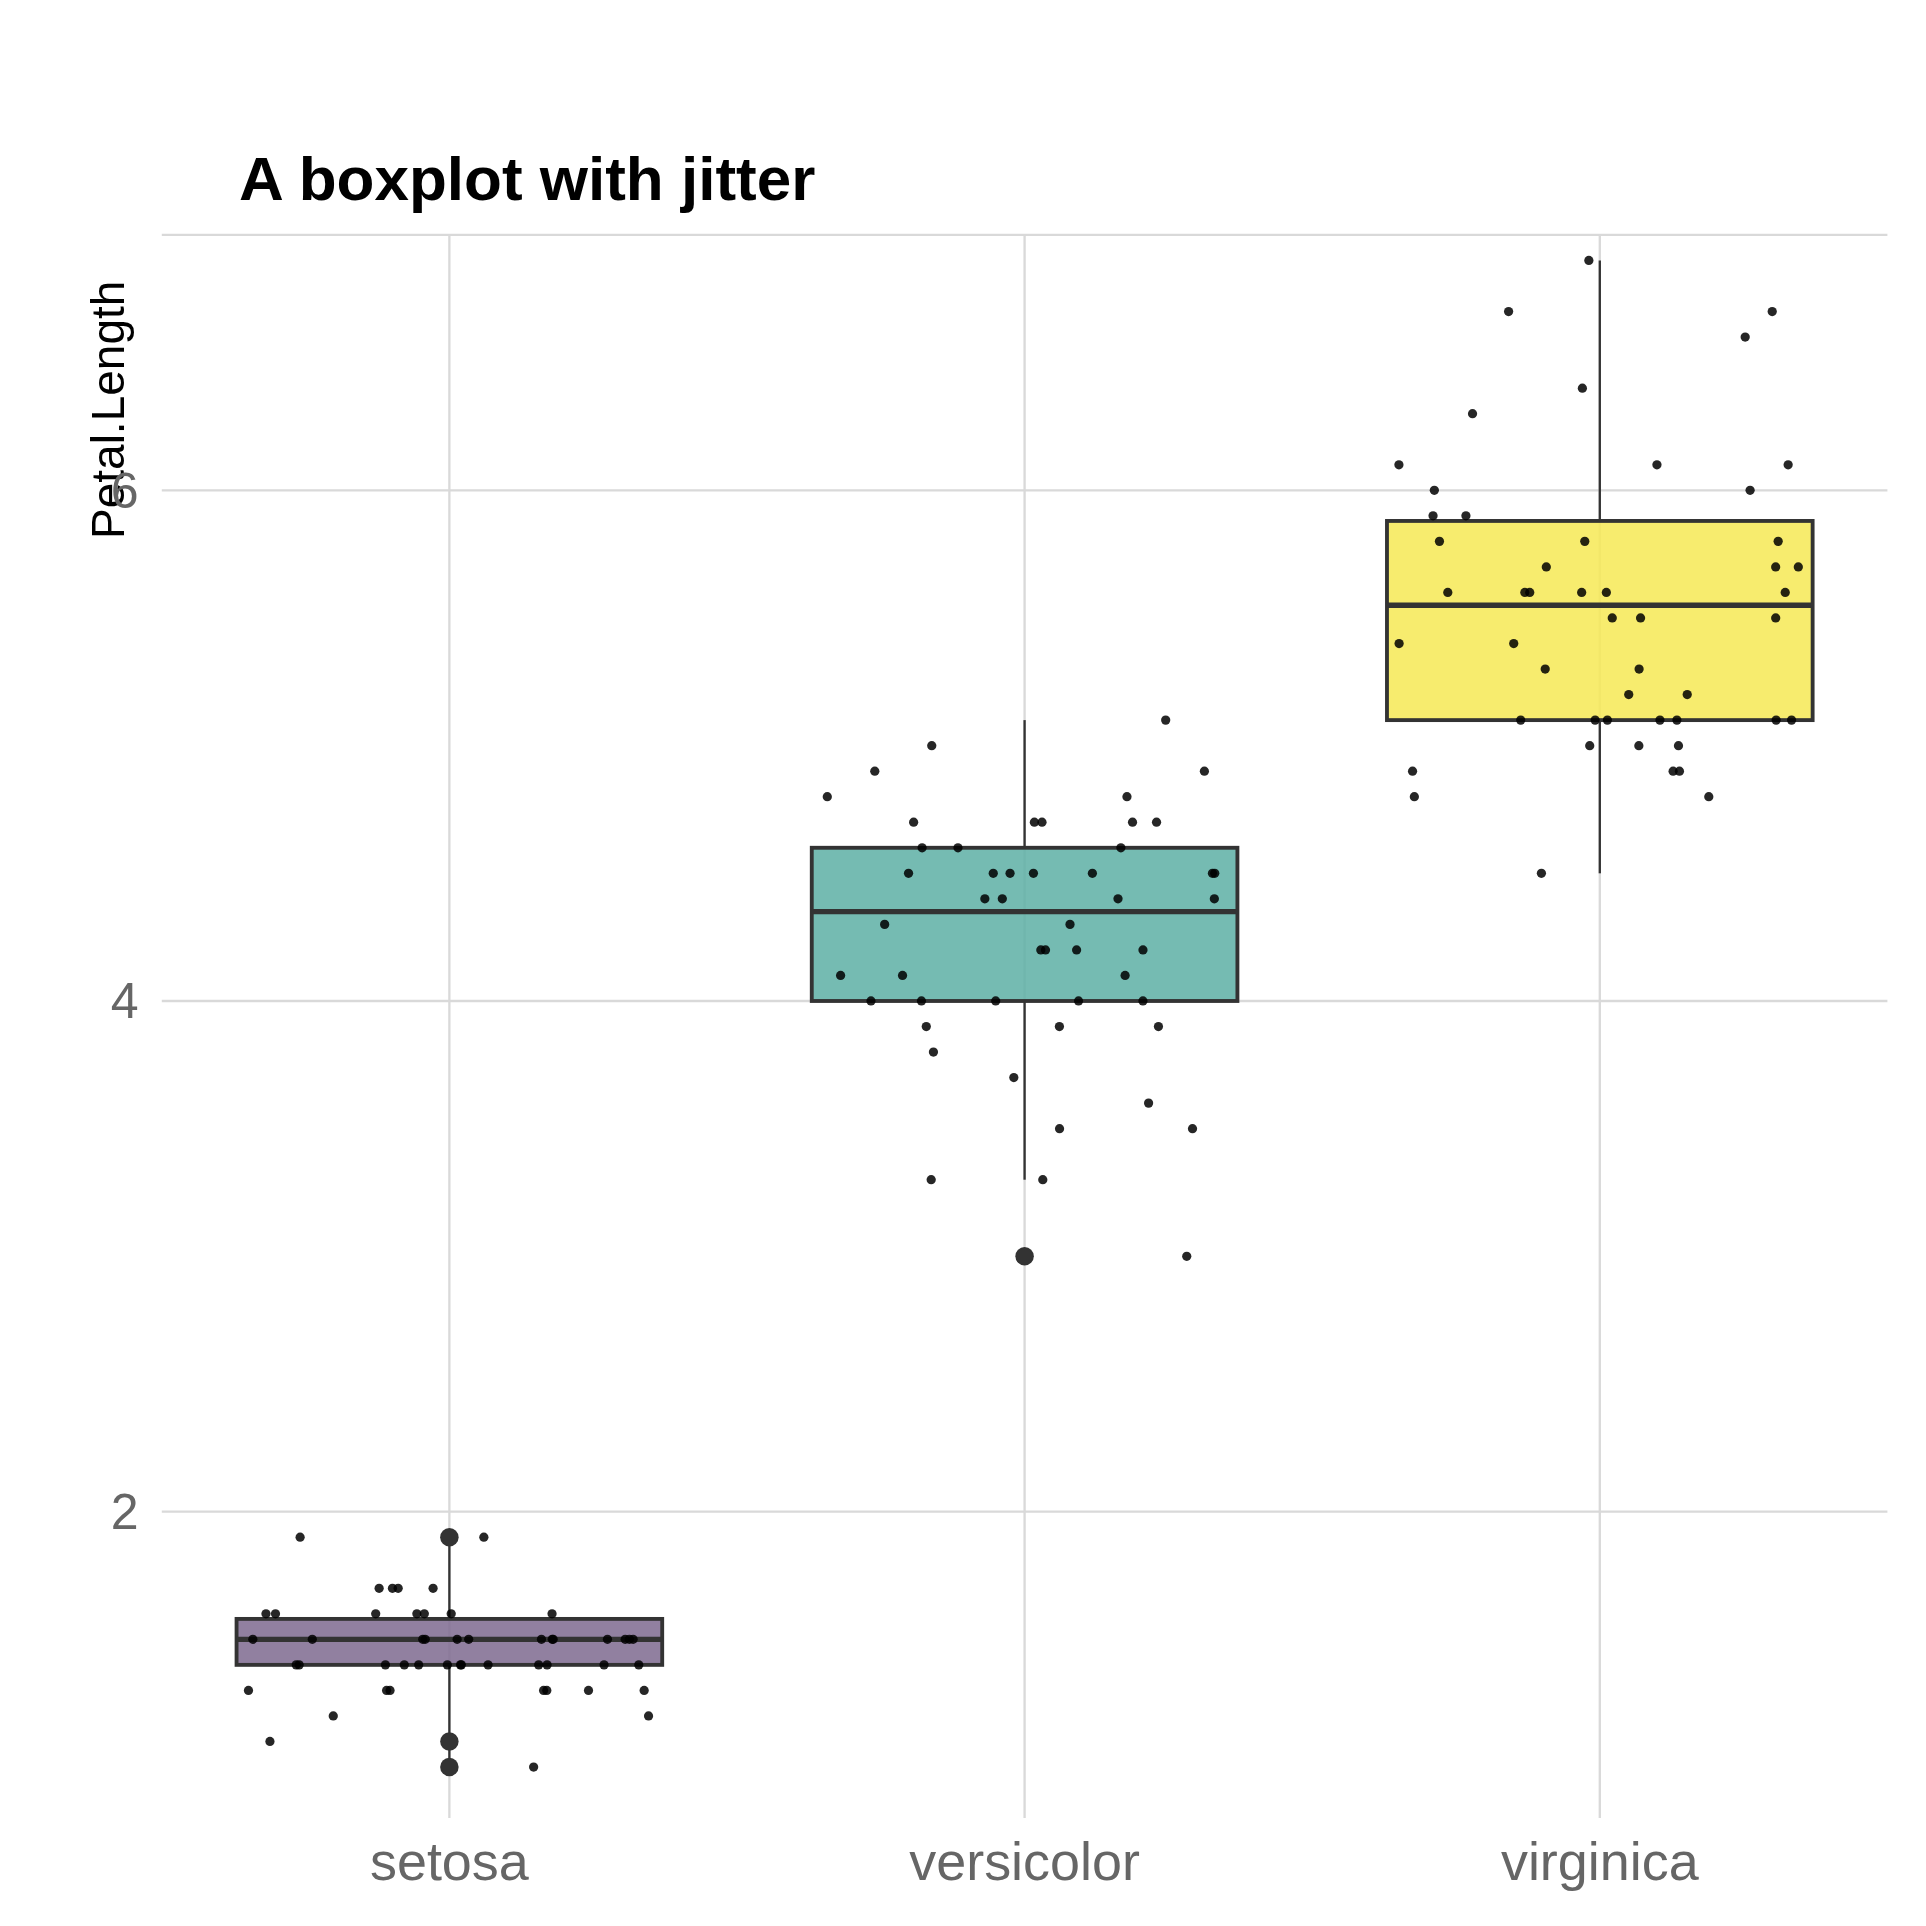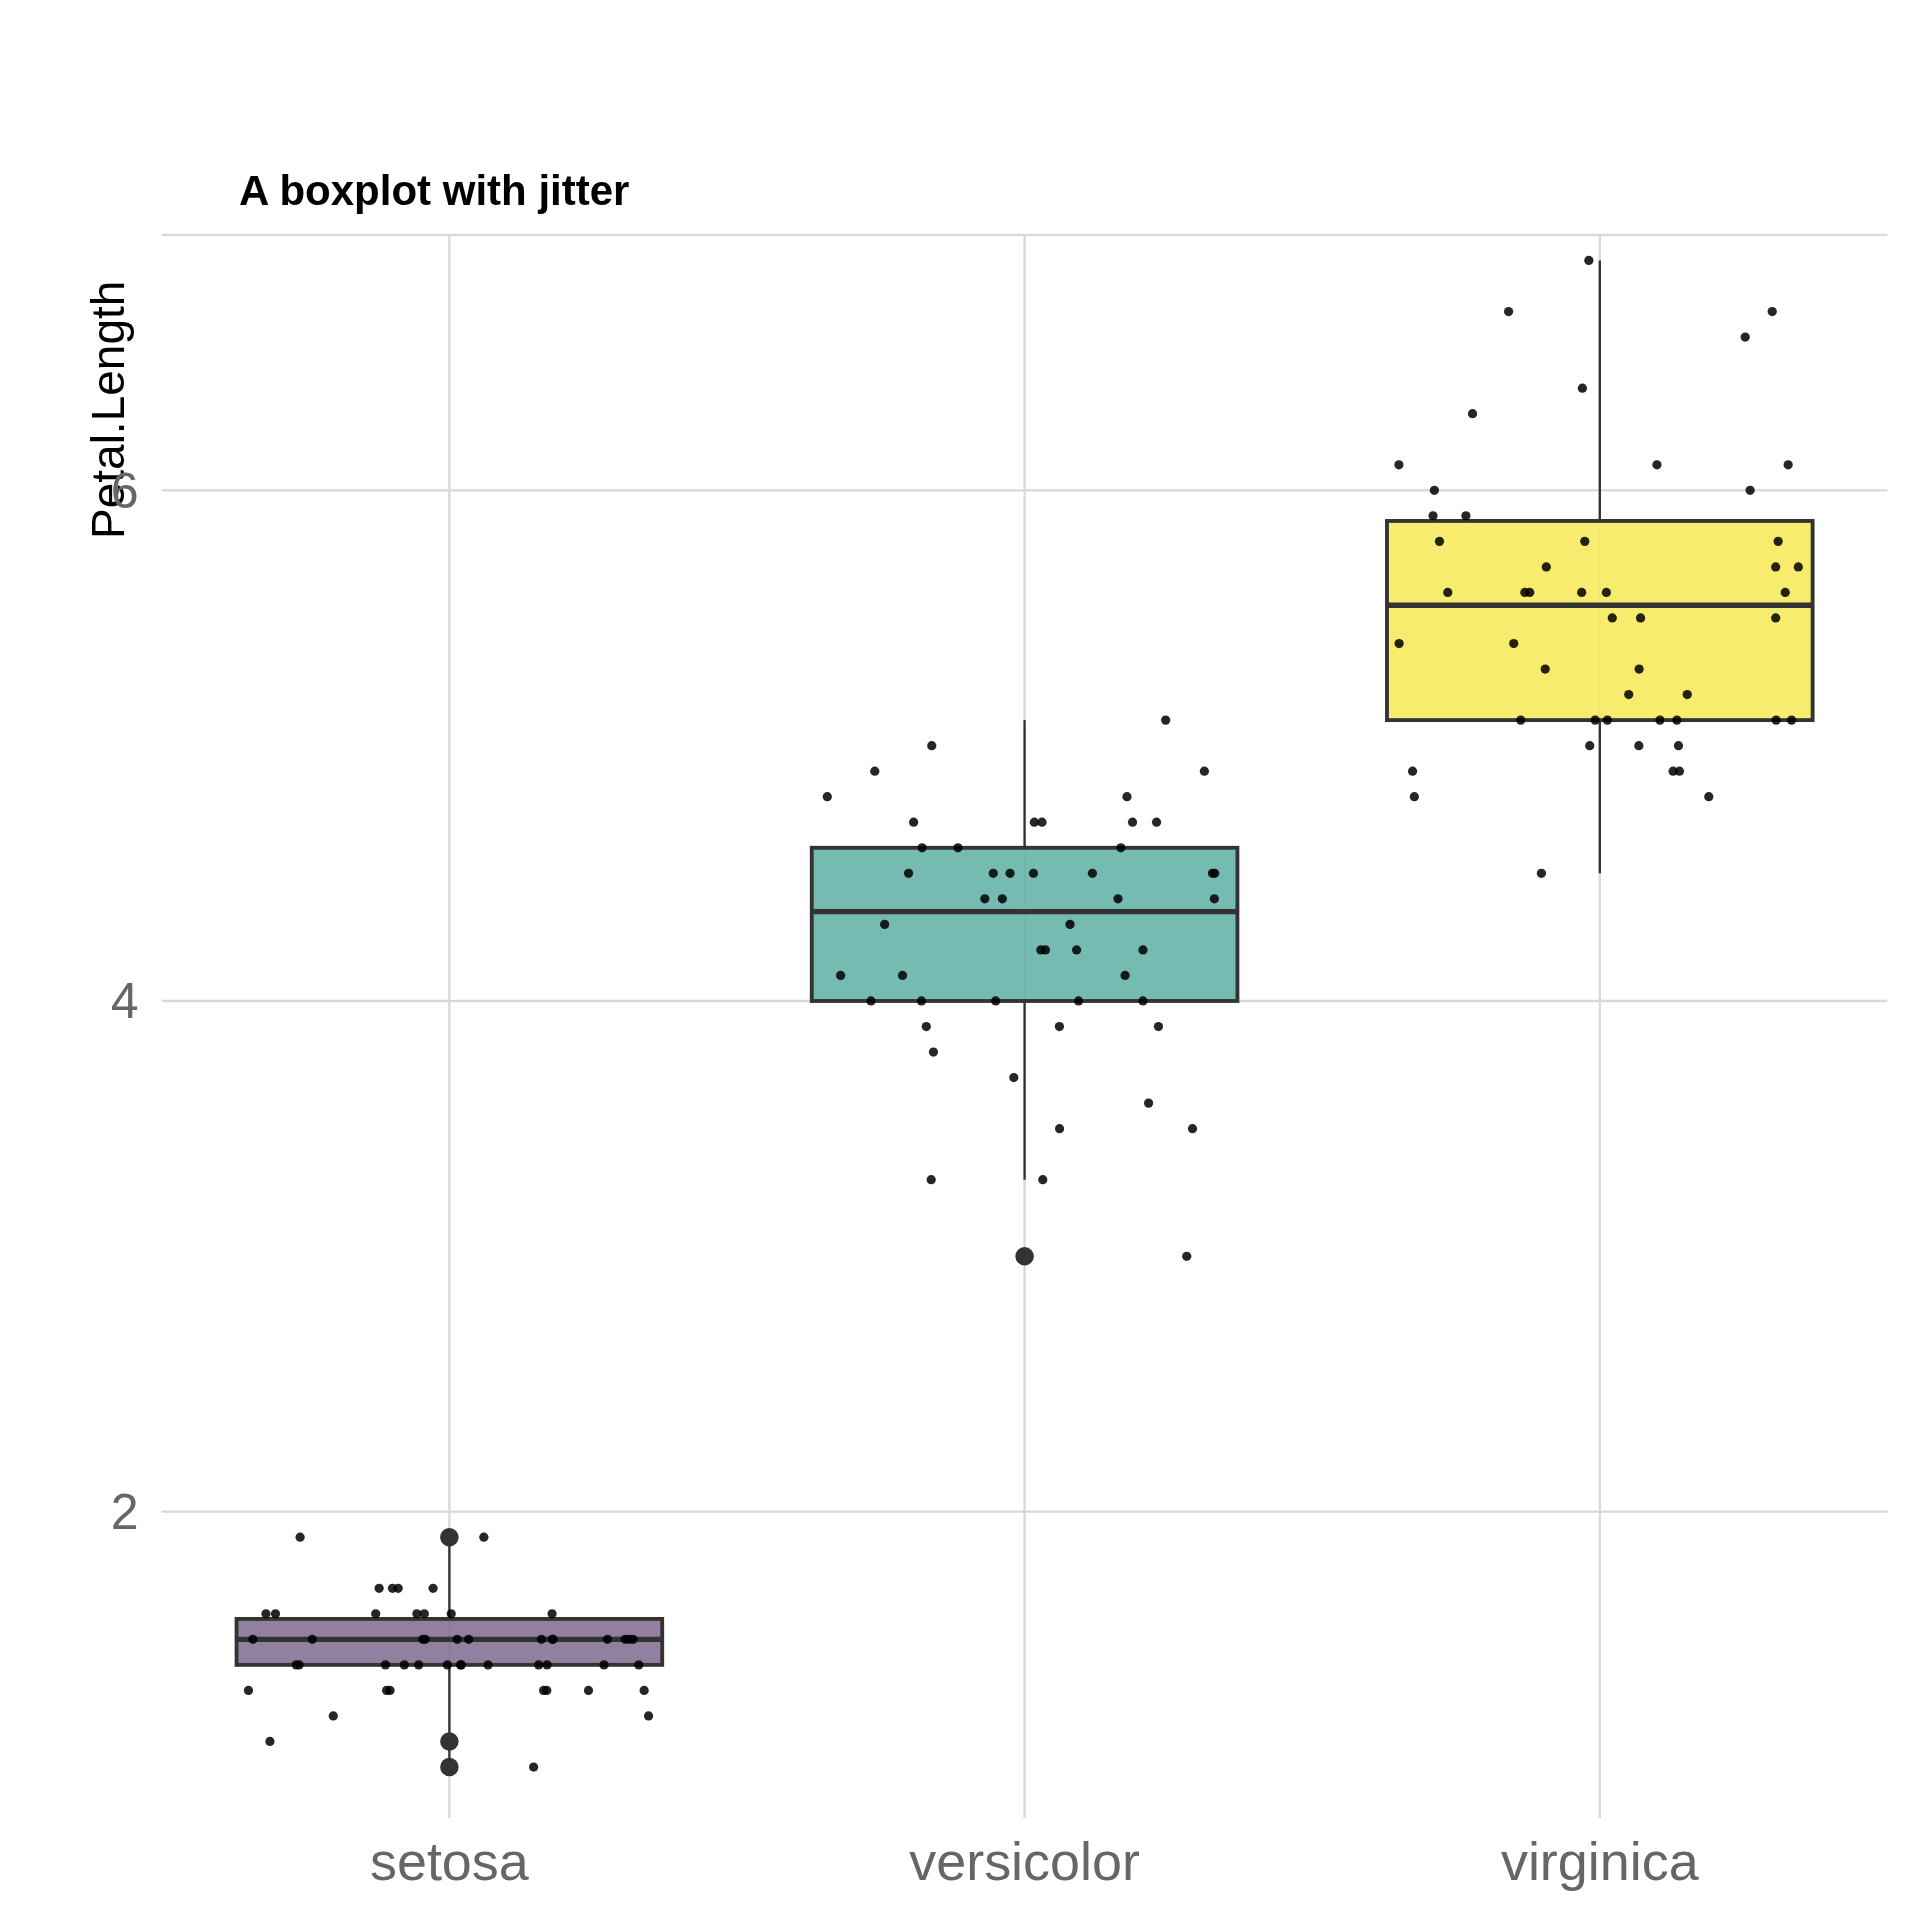--- a/index.html
+++ b/index.html
@@ -14,24 +14,23 @@
   .chart-wrap {
     position: relative;
     width: 2080px;
     height: 2080px;
     background: #ffffff;
   }
   .title {
     position: absolute;
     left: 239px;
     top: 143px;
-    font-size: 42px;
+    font-size: 62px;
     font-weight: bold;
     color: #000000;
-    margin-top: 24px;
   }
   .ylabel {
     position: absolute;
     left: 81px;
     top: 539px;
     transform: rotate(-90deg);
     transform-origin: left top;
     font-size: 46px;
     color: #000000;
   }

